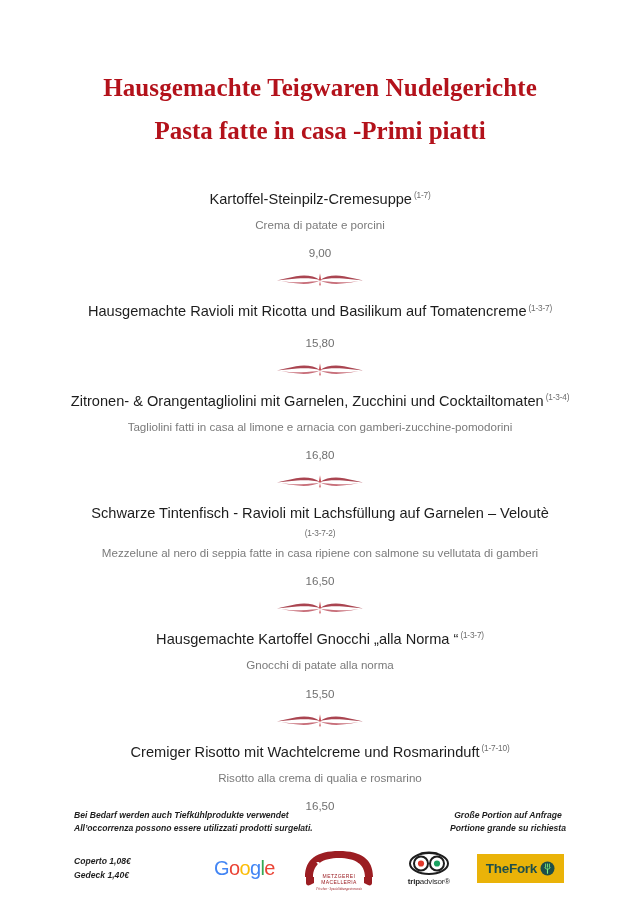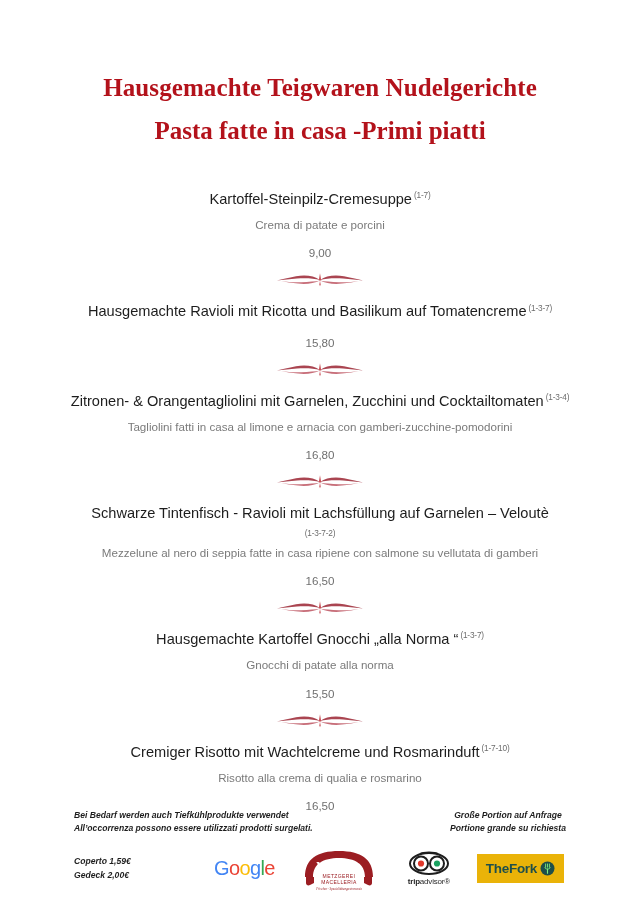--- a/index.html
+++ b/index.html
@@ -313,22 +313,22 @@
         <div>All’occorrenza possono essere utilizzati prodotti surgelati.</div>
       </div>
       <div class="footer-note right">
         <div>Große Portion auf Anfrage</div>
         <div>Portione grande su richiesta</div>
       </div>
     </div>
 
     <div class="footer-bottom">
       <div class="cover-charges">
-        <div>Coperto 1,59€</div>
-        <div>Gedeck 2,00€</div>
+        <div>Coperto 1,08€</div>
+        <div>Gedeck 1,40€</div>
       </div>
 
       <div class="logos">
 
         <div class="google-logo"><span class="g-b">G</span><span class="g-r">o</span><span class="g-y">o</span><span class="g-b">g</span><span class="g-g">l</span><span class="g-r">e</span></div>
 
         <div class="walzl-logo">
           <svg width="84" height="44" viewBox="0 0 84 44">
             <path d="M8 30 C8 12 20 4 42 4 C64 4 76 12 76 30 L68 30 C68 17 58 11 42 11 C26 11 16 17 16 30 Z" fill="#9b1d22"></path>
             <path d="M9 30 L9 36 C9 38 11 39 13 38 L17 36 L17 30 Z" fill="#9b1d22"></path>

